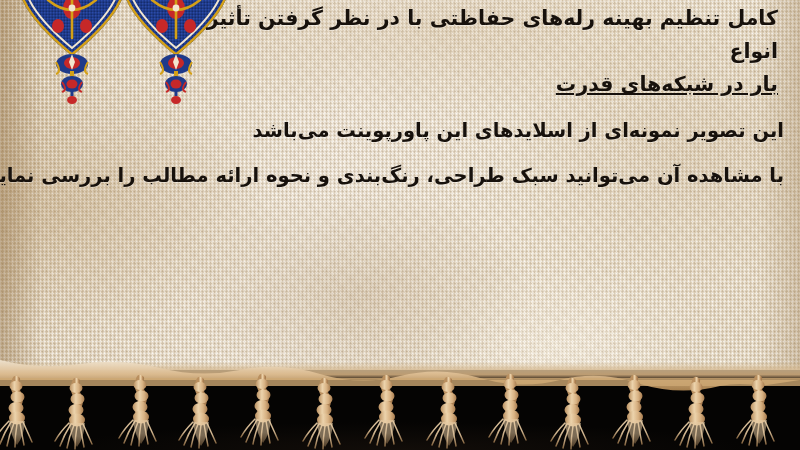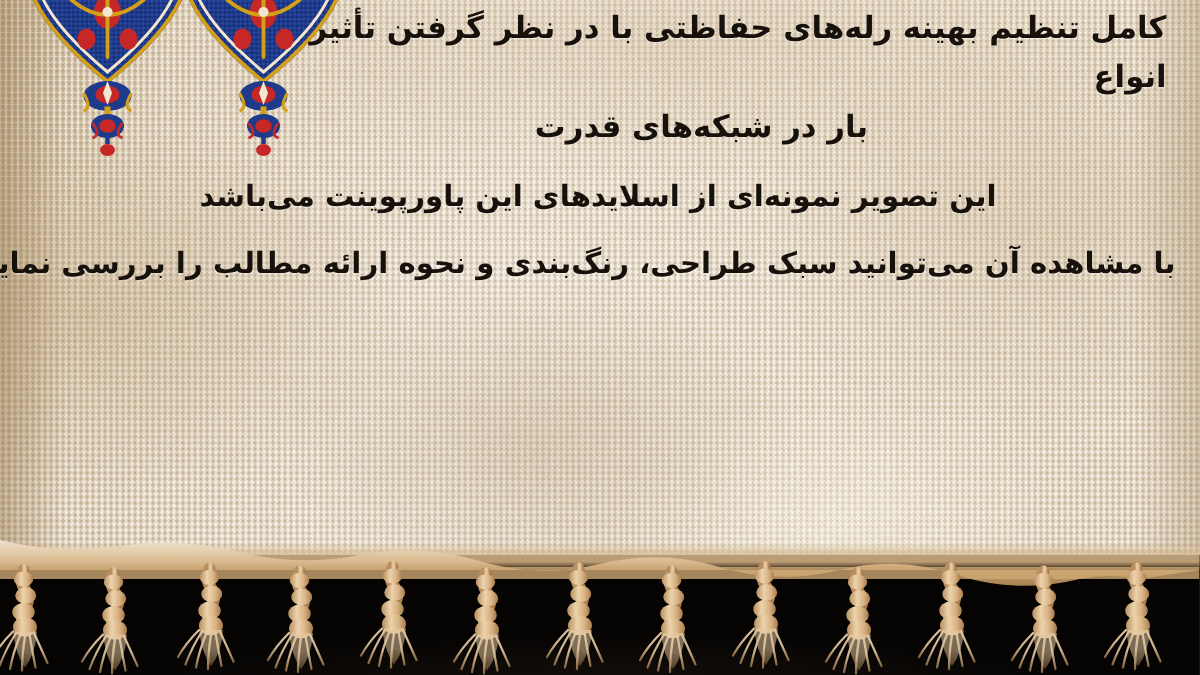--- a/index.html
+++ b/index.html
@@ -85,25 +85,24 @@
   
   .title{
     position:absolute;right:22px;top:2px;width:620px;
     text-align:right;
     color:#17110c;
     font-size:20.5px;line-height:33px;font-weight:700;
     letter-spacing:.1px;
     text-shadow:0 1px 0 rgba(255,255,255,.32);
   }
   .title .ln{display:block;}
-  .title .ln.l2{text-align:center;}
+  .title .ln.l2{text-decoration:underline;}
 
   .body-text{
     position:absolute;right:16px;top:108px;width:770px;
-    text-align:center;
     color:#17110c;
     font-size:19.5px;line-height:45px;font-weight:700;
     text-shadow:0 1px 0 rgba(255,255,255,.30);
   }
   .body-text .ln{display:block;white-space:nowrap;}
 </style>
 </head>
 <body>
 
 <div class="slide">

